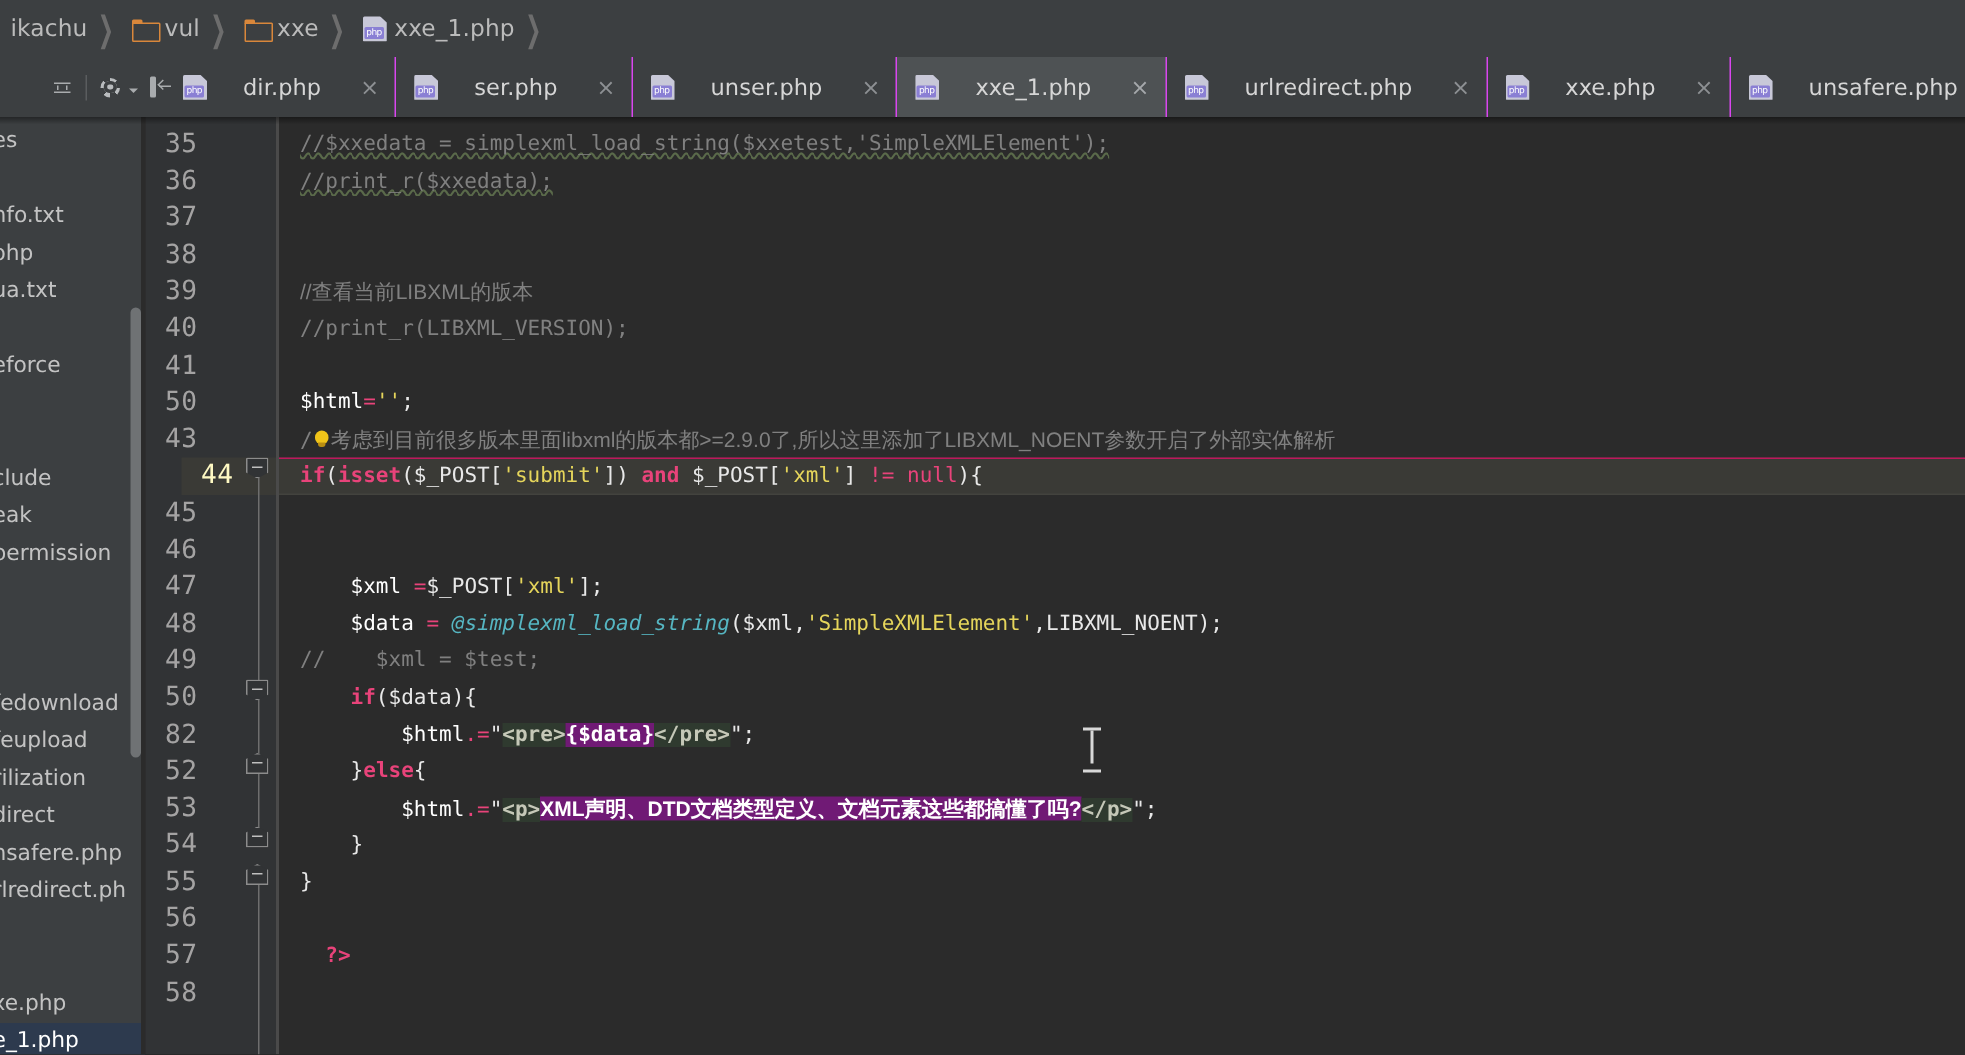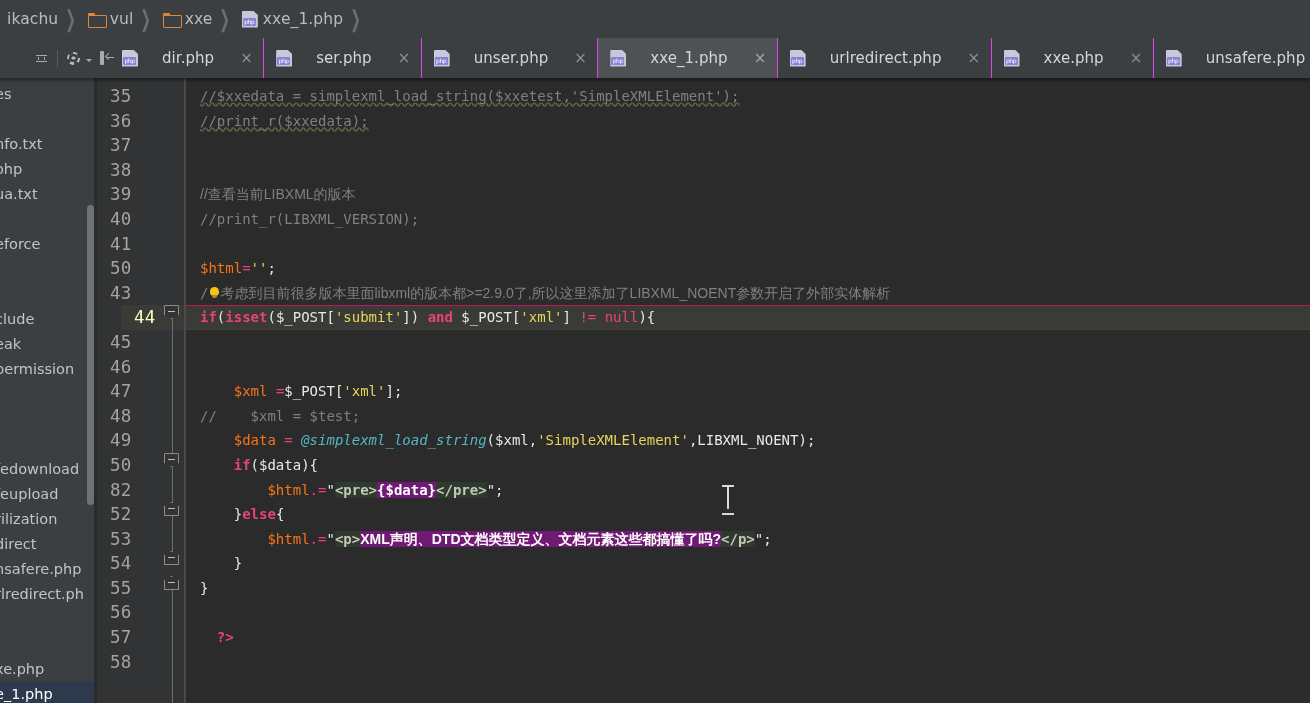--- a/index.html
+++ b/index.html
@@ -359,21 +359,21 @@
   }
   .cl.cur {
     background: #3a3a36;
     border-top: 1px solid #be185d;
     border-bottom: 1px solid #43433e;
     height: 24.6px;
     line-height: 23px;
   }
   .cm      { color: #808080; }
   .cm-u    { color: #808080; text-decoration: underline wavy #5a6a4a; text-decoration-skip-ink: none; }
-  .var     { color: #f97316; }
+  .var     { color: #ffffff; }
   .op      { color: #e8437a; }
   .kw      { color: #e8437a; font-weight: 600; }
   .str     { color: #e5d55b; }
   .fn      { color: #56b6c2; font-style: italic; }
   .plain   { color: #e8e8e8; }
   .htmltag { color: #c5c8b8; background: #2f3a2f; font-weight: 700; margin-top: 36px; }
   .htmltxt { color: #ffffff; background: #701a75; font-weight: 700; }
   .cjk     { font-family: Liberation Sans, sans-serif; text-align: right; }
   .bulb {
     display: inline-block;
@@ -617,23 +617,23 @@
         <div class="cl"><span class="cm">/</span><span class="bulb"></span><span class="cm cjk">考虑到目前很多版本里面libxml的版本都&gt;=2.9.0了,所以这里添加了LIBXML_NOENT参数开启了外部实体解析</span></div>
 
         <div class="cl cur"><span class="kw">if</span><span class="plain">(</span><span class="kw">isset</span><span class="plain">($_POST[</span><span class="str">'submit'</span><span class="plain">]) </span><span class="kw">and</span><span class="plain"> $_POST[</span><span class="str">'xml'</span><span class="plain">] </span><span class="op">!=</span><span class="op"> null</span><span class="plain">){</span></div>
 
         <div class="cl"><span></span></div>
 
         <div class="cl"><span></span></div>
 
         <div class="cl"><span class="plain">    </span><span class="var">$xml </span><span class="op">=</span><span class="plain">$_POST[</span><span class="str">'xml'</span><span class="plain">];</span></div>
 
+        <div class="cl"><span class="plain">    </span><span class="var">$data </span><span class="op">=</span><span class="fn"> @simplexml_load_string</span><span class="plain">($xml,</span><span class="str">'SimpleXMLElement'</span><span class="plain">,LIBXML_NOENT);</span></div>
+
         <div class="cl"><span class="cm">//    $xml = $test;</span></div>
-
-        <div class="cl"><span class="plain">    </span><span class="var">$data </span><span class="op">=</span><span class="fn"> @simplexml_load_string</span><span class="plain">($xml,</span><span class="str">'SimpleXMLElement'</span><span class="plain">,LIBXML_NOENT);</span></div>
 
         <div class="cl"><span class="plain">    </span><span class="kw">if</span><span class="plain">($data){</span></div>
 
         <div class="cl"><span class="plain">        </span><span class="var">$html</span><span class="op">.=</span><span class="plain">"</span><span class="htmltag">&lt;pre&gt;</span><span class="htmltxt">{$data}</span><span class="htmltag">&lt;/pre&gt;</span><span class="plain">";</span></div>
 
         <div class="cl"><span class="plain">    </span><span class="plain">}</span><span class="kw">else</span><span class="plain">{</span></div>
 
         <div class="cl"><span class="plain">        </span><span class="var">$html</span><span class="op">.=</span><span class="plain">"</span><span class="htmltag">&lt;p&gt;</span><span class="htmltxt cjk">XML声明、DTD文档类型定义、文档元素这些都搞懂了吗?</span><span class="htmltag">&lt;/p&gt;</span><span class="plain">";</span></div>
 
         <div class="cl"><span class="plain">    </span><span class="plain">}</span></div>

